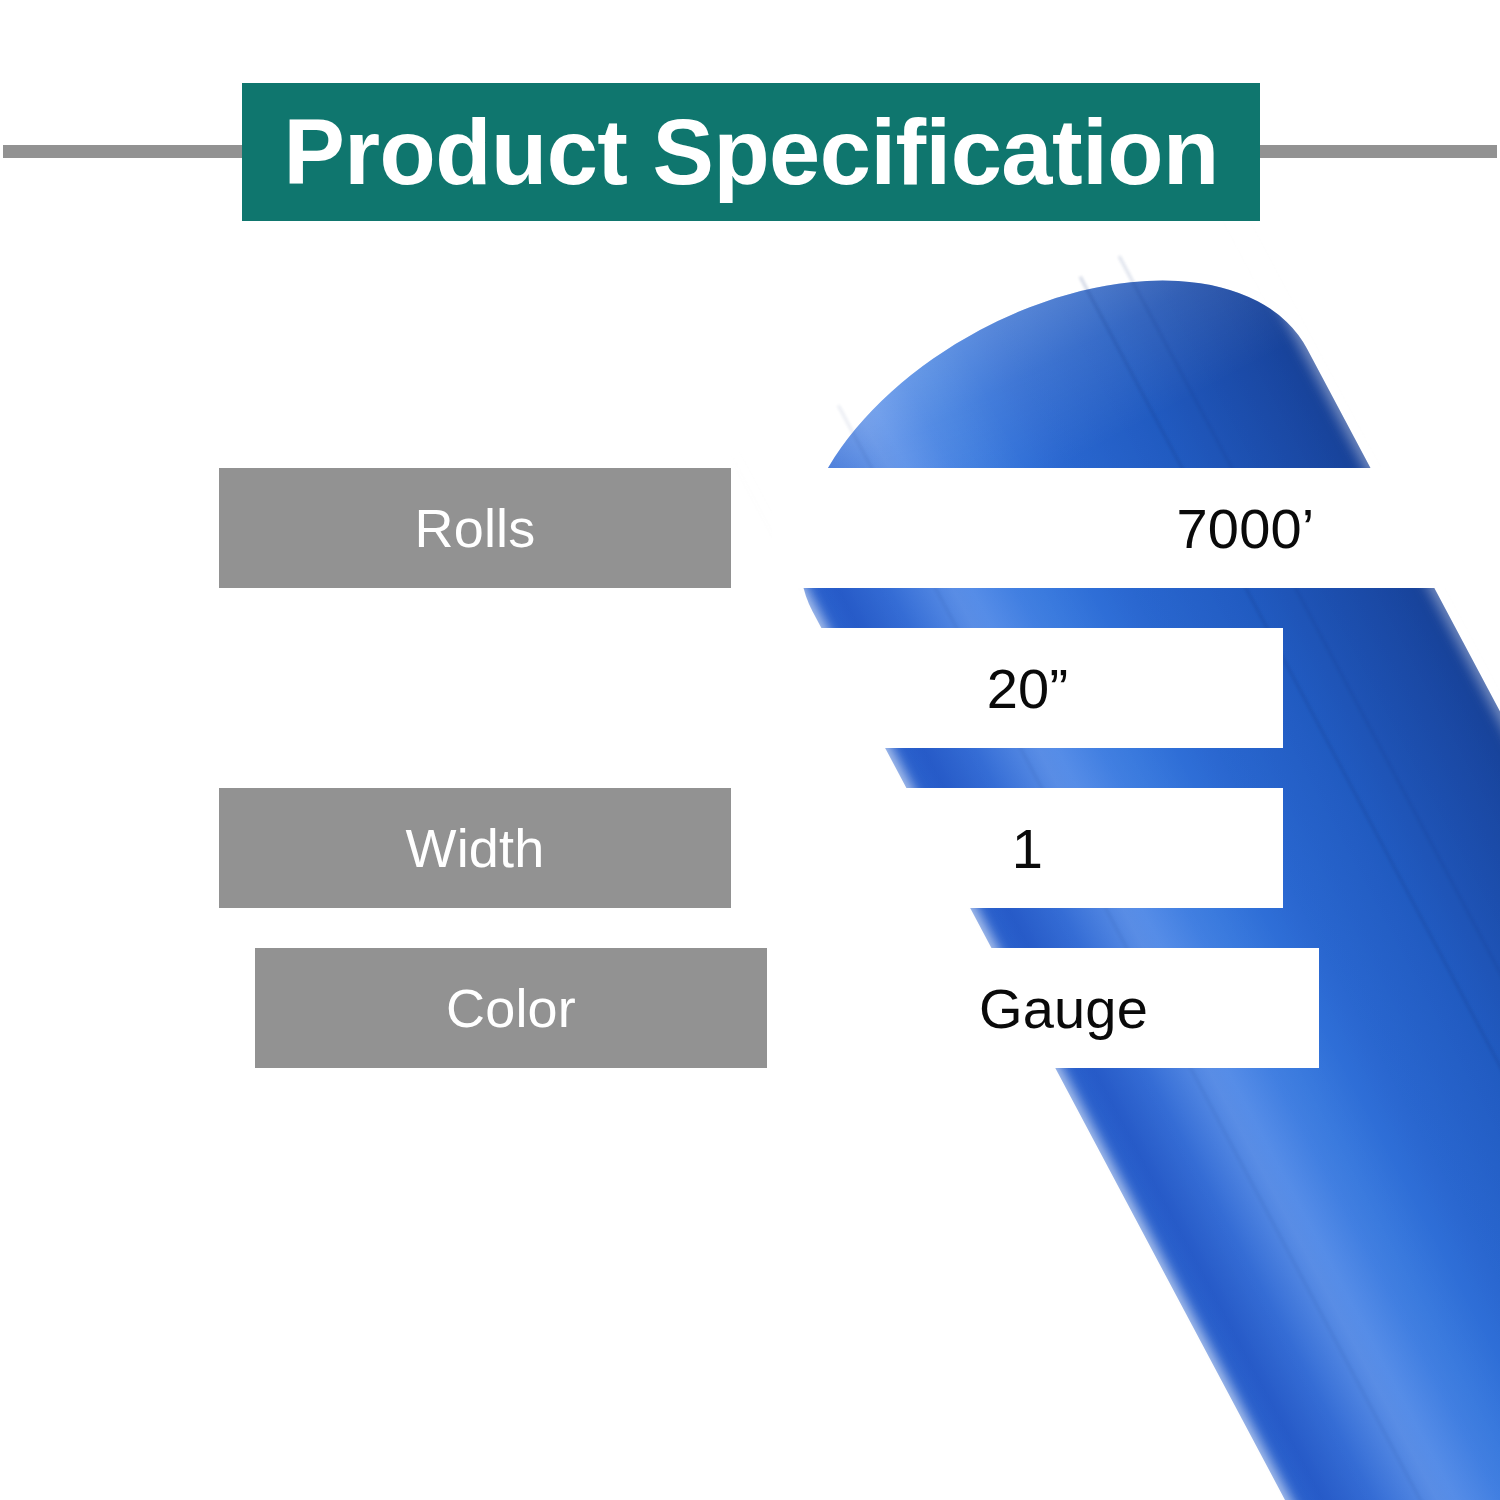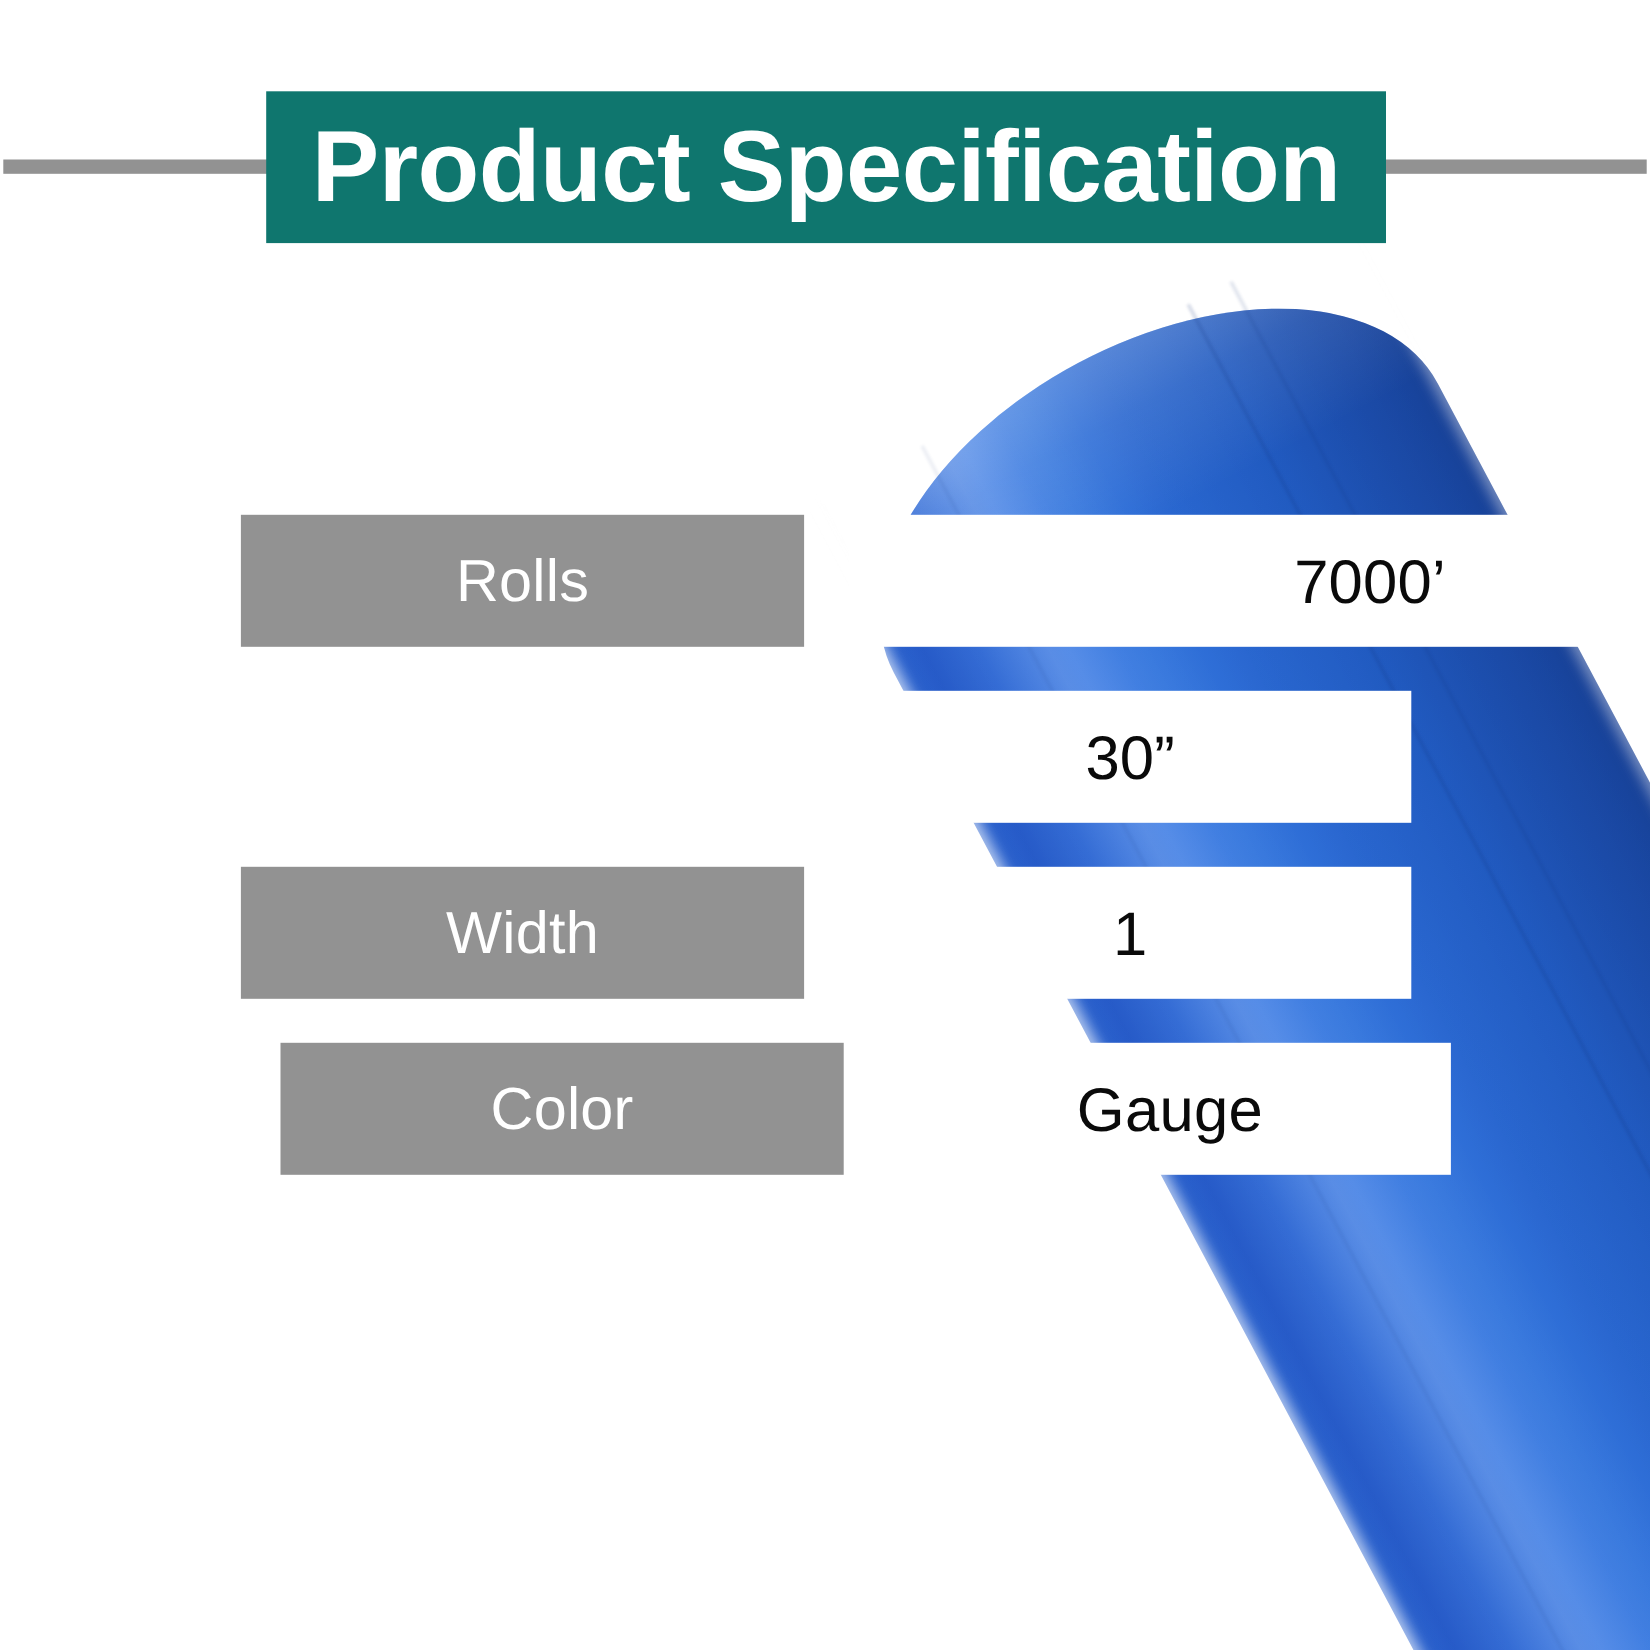--- a/index.html
+++ b/index.html
@@ -236,21 +236,21 @@
 
   <div class="spec-table">
 
 
     <div class="spec-row">
       <div class="cell-label">Rolls</div>
       <div class="cell-value">7000’</div>
     </div>
 
     <div class="spec-row">
-      <div class="cell-value">30”</div>
+      <div class="cell-value">20”</div>
     </div>
 
     <div class="spec-row">
       <div class="cell-label">Width</div>
       <div class="cell-value">1</div>
     </div>
 
     <div class="spec-row">
       <div class="cell-label">Color</div>
       <div class="cell-value">Gauge</div>

